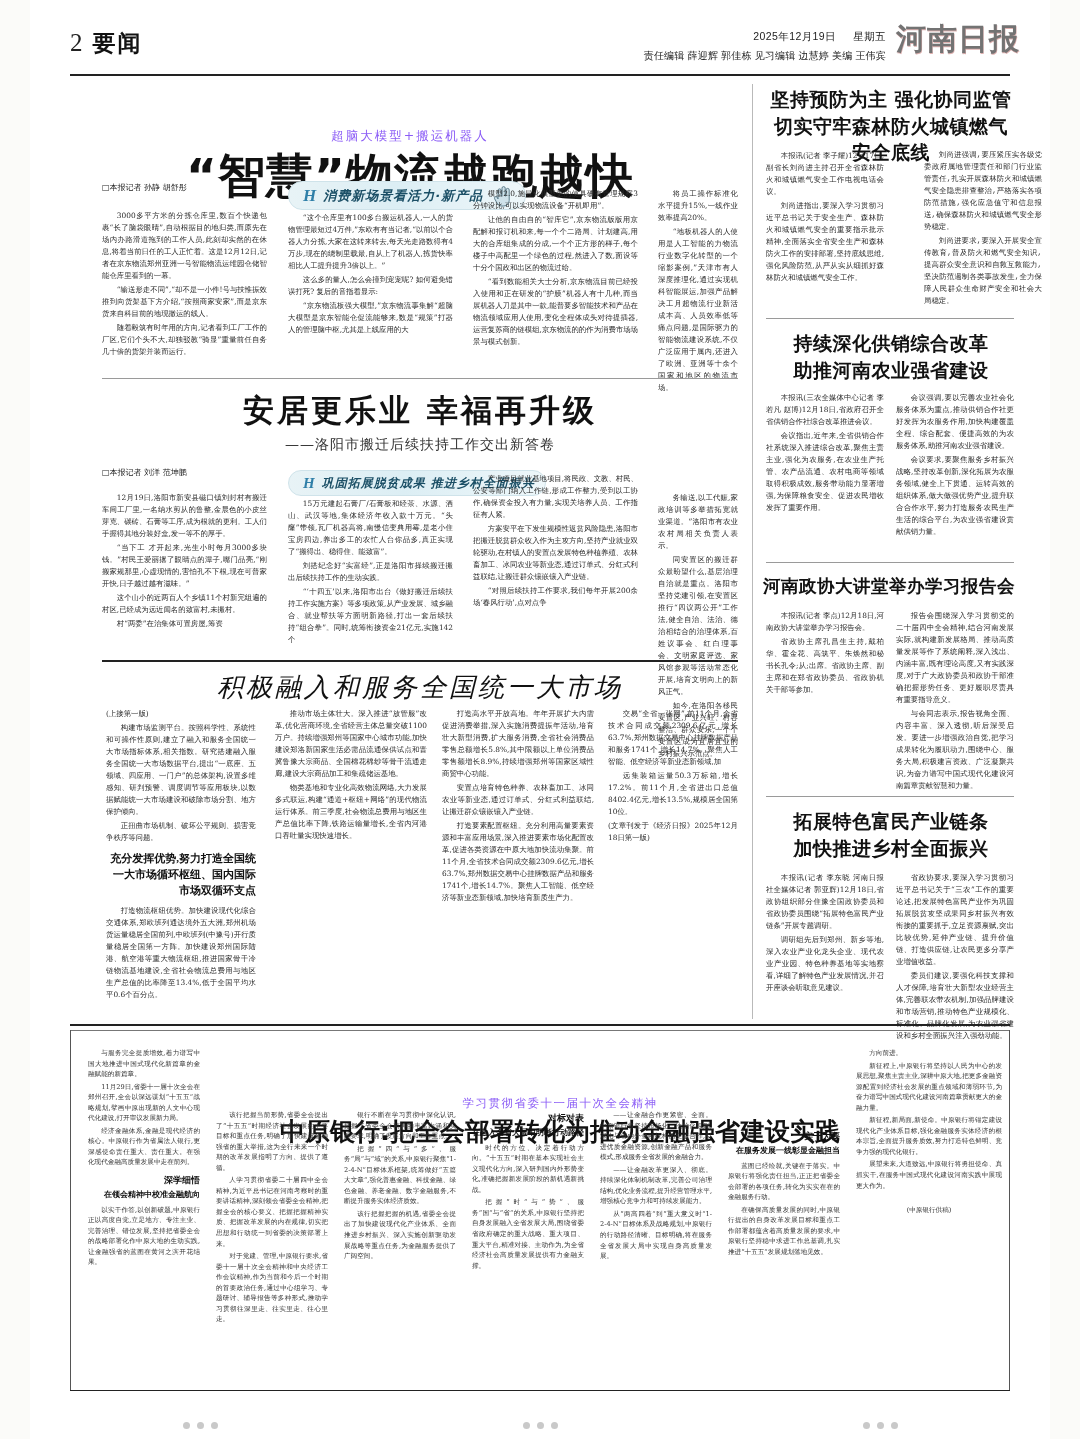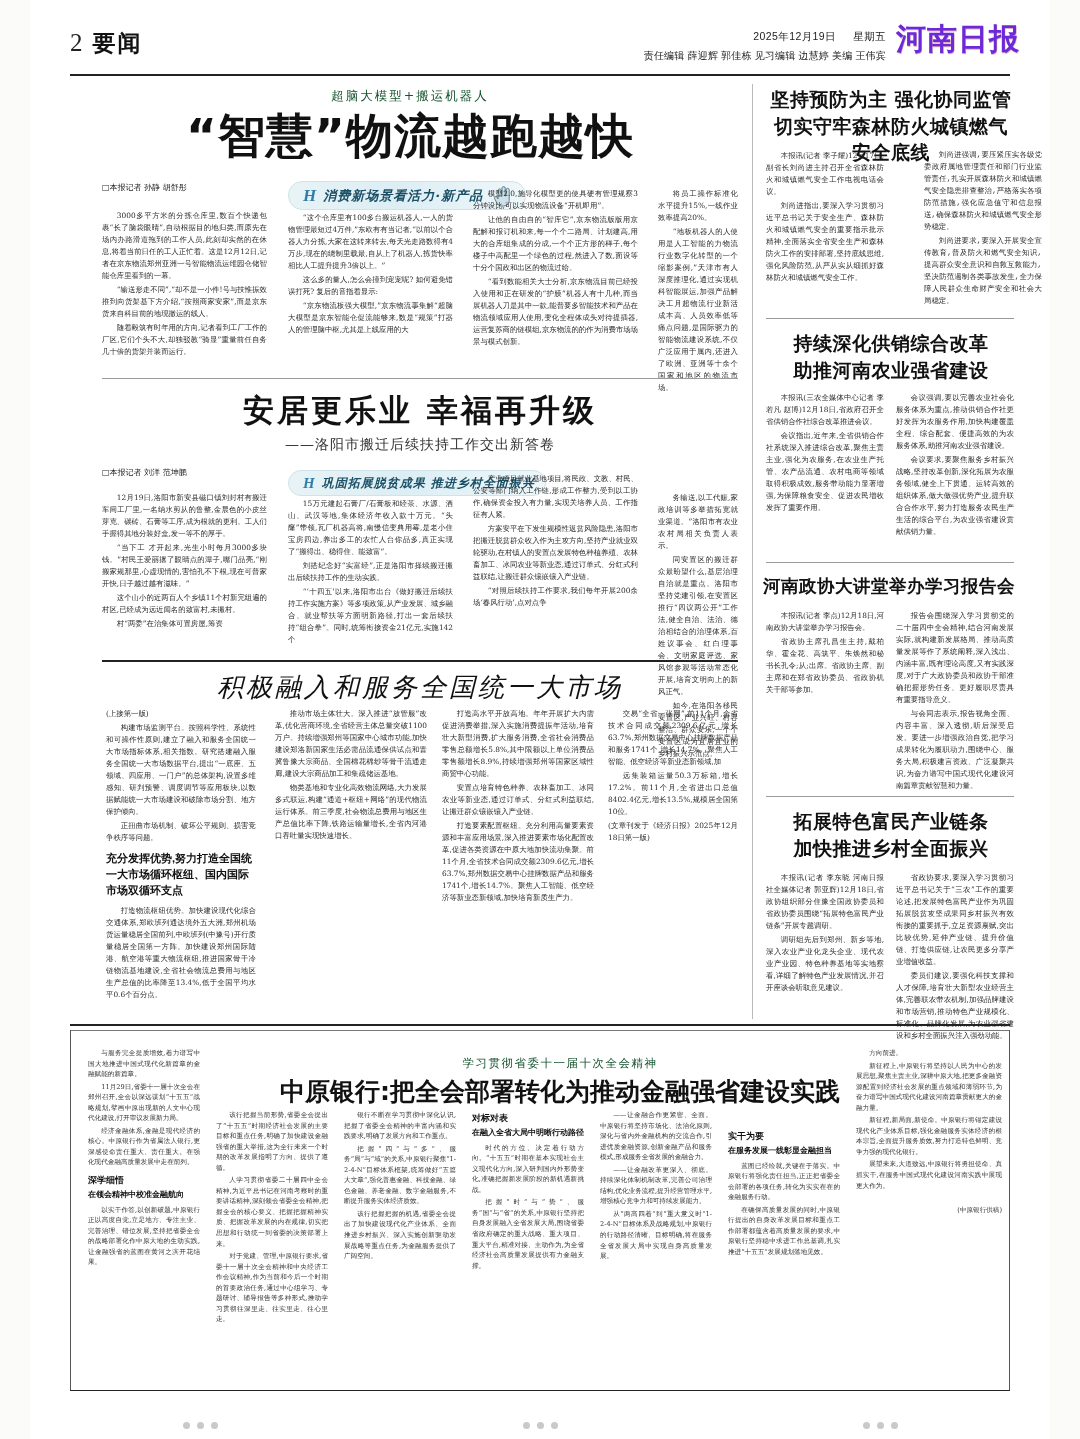--- a/index.html
+++ b/index.html
@@ -14,39 +14,39 @@
   .masthead{position:absolute;left:40px;top:22px;right:30px;height:52px;}
   .folio{position:absolute;left:0;top:6px;display:flex;align-items:baseline;gap:10px;}
   .folio-num{font-size:25px;font-family:"Liberation Serif",serif;color:#222;letter-spacing:0;}
   .folio-sec{font-size:23px;font-weight:bold;color:#111;font-family:"DejaVu Serif",serif;letter-spacing:2px;}
   .mast-right{position:absolute;right:0;top:0;display:flex;align-items:flex-start;gap:10px;}
   .mast-lines{text-align:right;padding-top:8px;}
   .mast-date{font-size:10.5px;color:#222;letter-spacing:.4px;font-family:"Liberation Sans",sans-serif;}
   .mast-date span{margin-left:14px;}
   .mast-editors{font-size:10px;color:#222;margin-top:5px;letter-spacing:.2px;font-family:"Liberation Sans",sans-serif;}
   .logo{
-    font-size:30px;font-weight:bold;color:#6d28d9;letter-spacing:1px;
+    font-size:30px;font-weight:bold;color:#737373;letter-spacing:1px;
     font-family:"DejaVu Serif",serif;line-height:1;padding-top:2px;
     text-shadow:0.5px 0.5px 0 rgba(160,30,25,.35);
   }
   .rule{position:absolute;background:#222;}
   
   .col-text{
     font-size:7.4px;line-height:1.62;text-align:justify;color:#2a2a2a;
     font-family:"DejaVu Serif",serif;
   }
   .col-text p{margin:0 0 2px 0;text-indent:2em;}
   .col-text p.noind{text-indent:0;}
   .byline{font-size:8px;color:#222;margin-bottom:6px;font-family:"DejaVu Serif",serif;}
   .subhead{
-    font-size:11px;font-weight:bold;color:#111;text-align:left;
-    line-height:1.45;margin:7px 0 6px;font-family:Liberation Sans, sans-serif;
-  }
-  
-  .kicker{font-size:12.5px;color:#14532d;text-align:center;letter-spacing:2px;font-family:"DejaVu Serif",serif;}
+    font-size:11px;font-weight:bold;color:#111;text-align:right;
+    line-height:1.45;margin:7px 0 6px;font-family:Liberation Serif, serif;
+  }
+  
+  .kicker{font-size:12.5px;color:#8b5cf6;text-align:center;letter-spacing:2px;font-family:"DejaVu Serif",serif;margin-top:40px;}
   .head-main{
     font-size:47px;font-weight:bold;color:#111;text-align:center;letter-spacing:1px;
     font-family:"DejaVu Sans","Liberation Sans",sans-serif;line-height:1.15;margin-top:4px;
   }
   .head-2{
     font-size:31px;font-weight:bold;color:#111;text-align:center;letter-spacing:3px;
     font-family:"DejaVu Sans","Liberation Sans",sans-serif;line-height:1.2;
   }
   .head-2-sub{font-size:14px;color:#333;text-align:center;margin-top:7px;letter-spacing:1px;font-family:"DejaVu Serif",serif;}
   .head-3{
@@ -321,21 +321,21 @@
       <div class="subhead" style="font-size:8px;margin:0 0 4px;">在服务发展一线彰显金融担当</div>
       <p>蓝图已经绘就,关键在于落实。中原银行将强化责任担当,正正把省委全会部署的各项任务,转化为实实在在的金融服务行动。</p>
       <p>在确保高质量发展的同时,中原银行提出的自身改革发展目标和重点工作部署都蕴含着高质量发展的要求,中原银行坚持稳中求进工作总基调,扎实推进“十五五”发展规划落地见效。</p>
     </div>
 
     <div style="position:absolute;left:826px;top:1048px;width:146px;height:330px;" class="tiny">
       <p>方向前进。</p>
       <p>新征程上,中原银行将坚持以人民为中心的发展思想,聚焦主责主业,深耕中原大地,把更多金融资源配置到经济社会发展的重点领域和薄弱环节,为奋力谱写中国式现代化建设河南篇章贡献更大的金融力量。</p>
       <p>新征程,新局面,新使命。中原银行将锚定建设现代化产业体系目标,强化金融服务实体经济的根本宗旨,全面提升服务质效,努力打造特色鲜明、竞争力强的现代化银行。</p>
       <p>展望未来,大道致远,中原银行将勇担使命、真抓实干,在服务中国式现代化建设河南实践中展现更大作为。</p>
-      <p style="text-align:right;text-indent:0;margin-top:14px;">(中原银行供稿)</p>
+      <p style="text-align:center;text-indent:0;margin-top:14px;">(中原银行供稿)</p>
     </div>
 
     <div class="rule" style="left:40px;top:1390px;width:940px;height:1.4px;"></div>
     <div class="vsep" style="left:40px;top:1030px;width:1px;height:360px;background:#555;"></div>
     <div class="vsep" style="left:979px;top:1030px;width:1px;height:360px;background:#555;"></div>
 
     <div class="dots">
       <div class="dotgrp">
         <span class="dot"></span>
         <span class="dot"></span>

